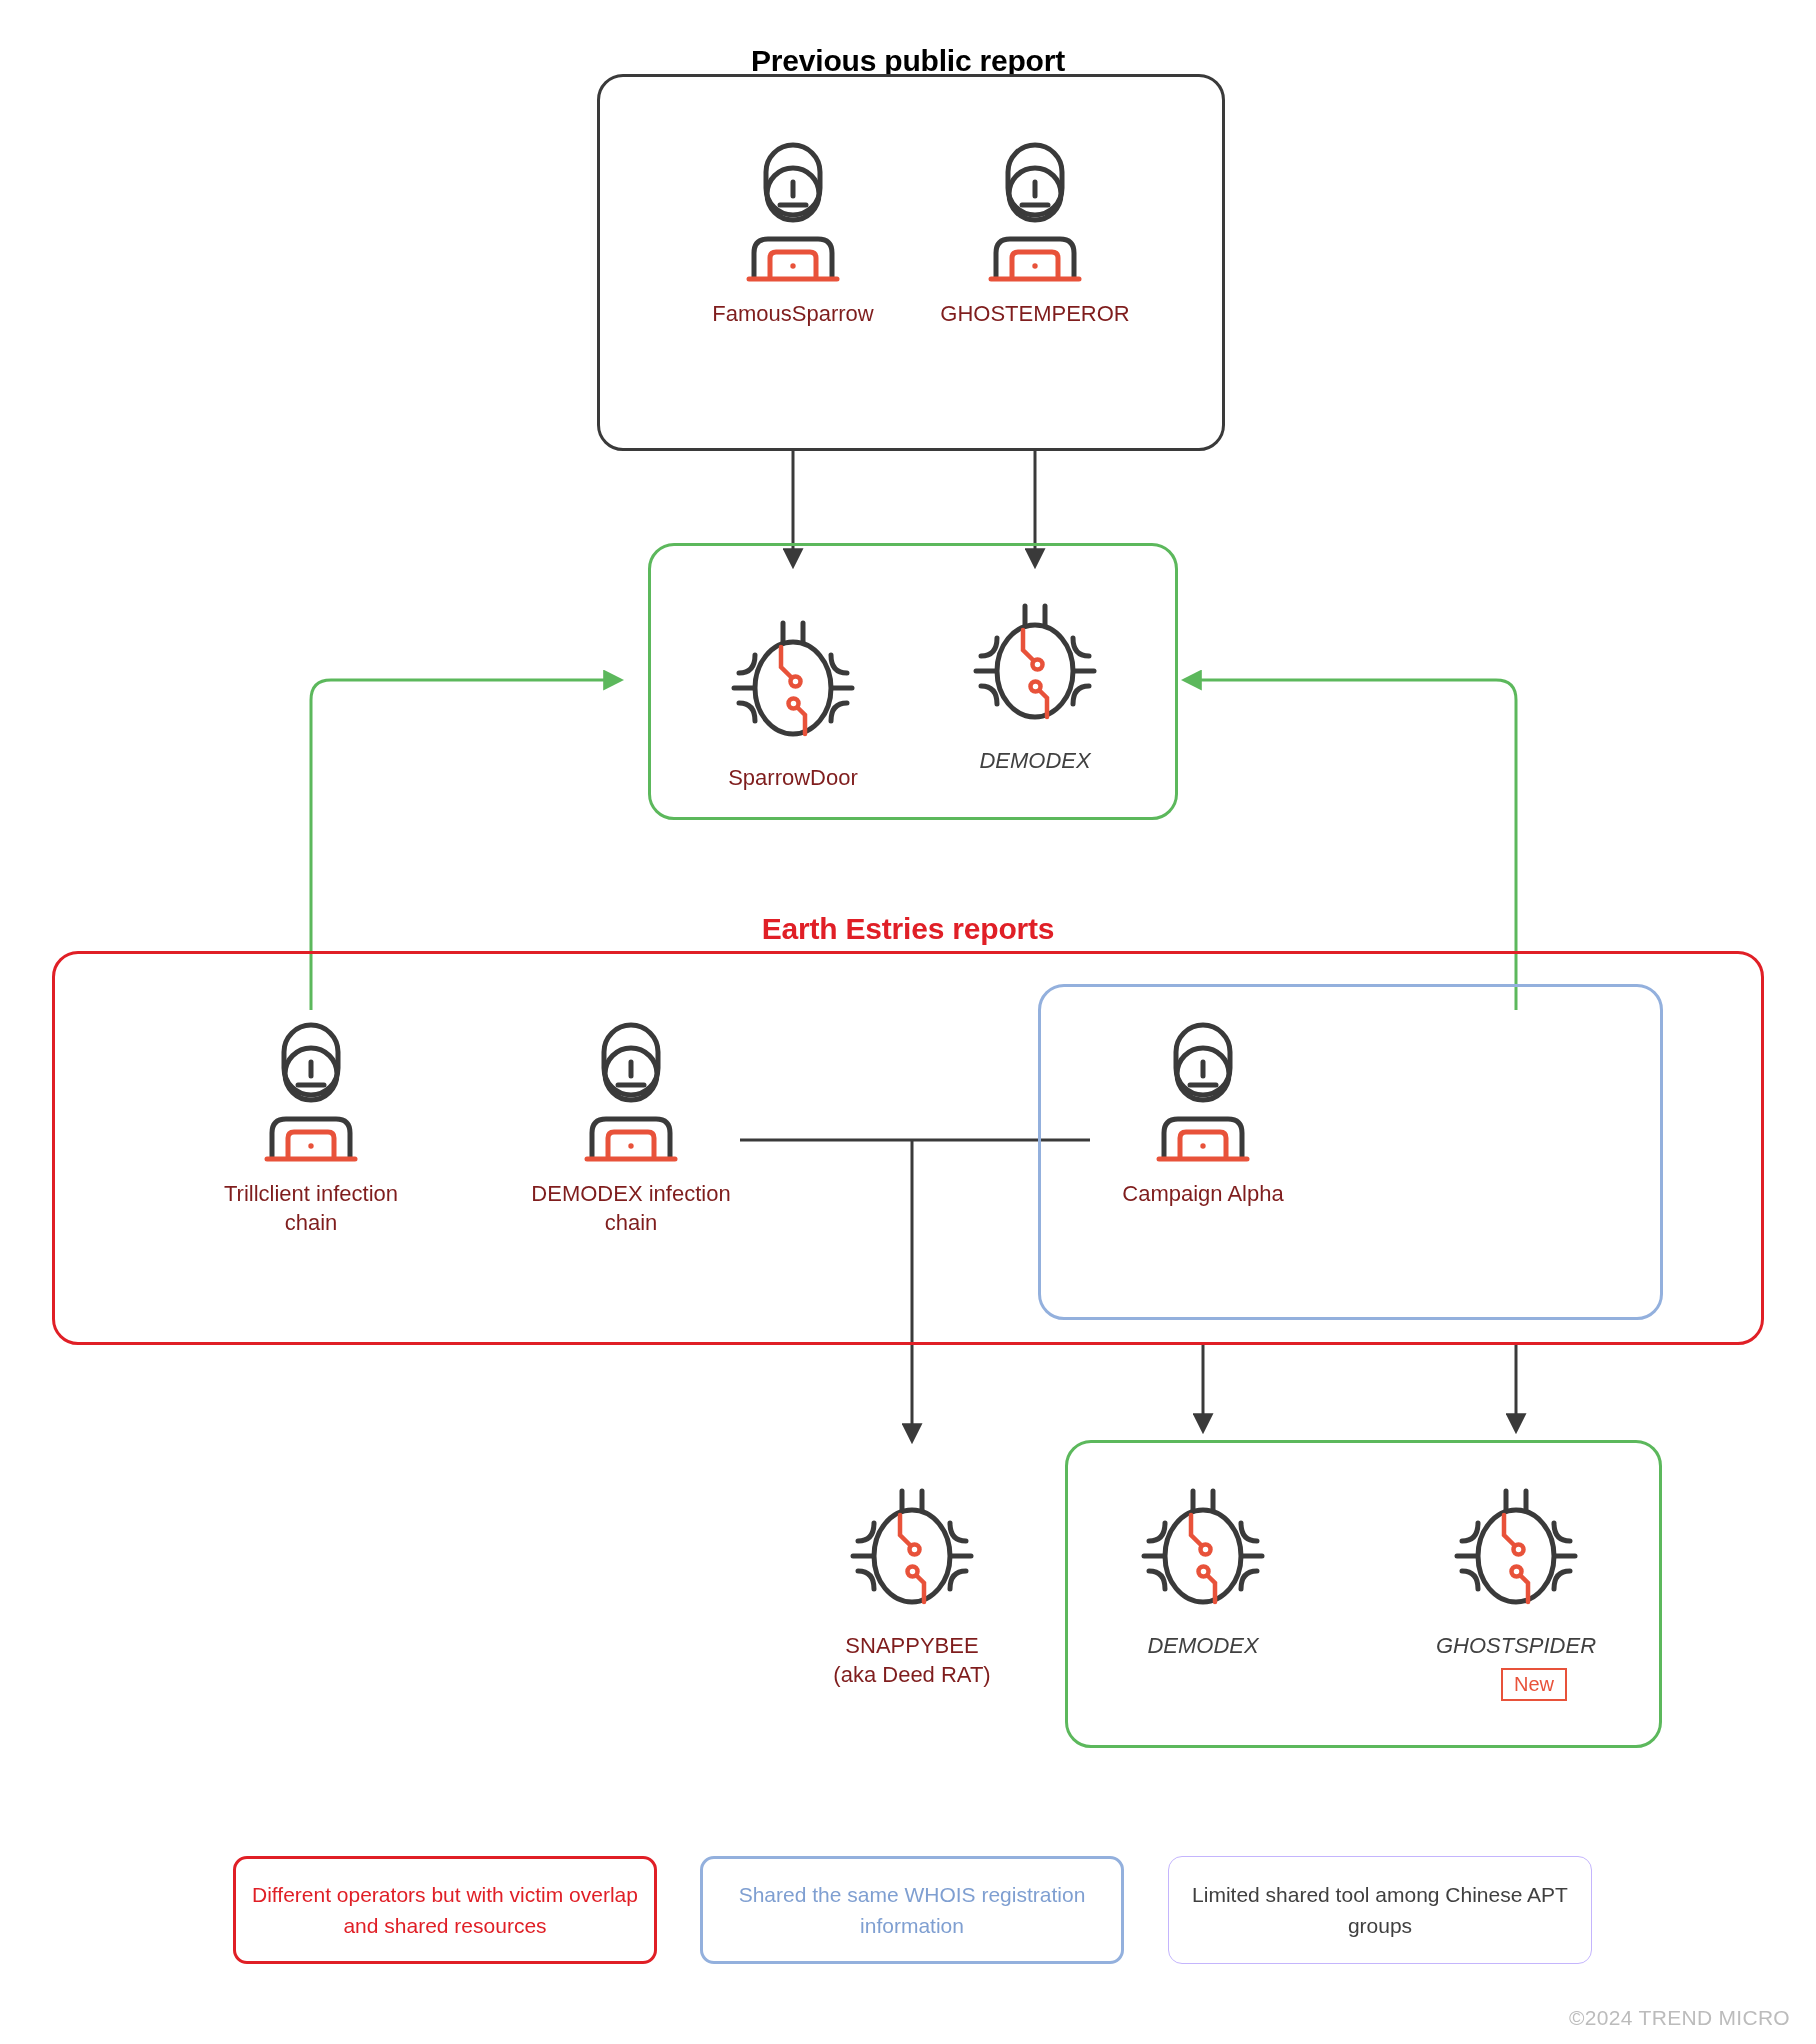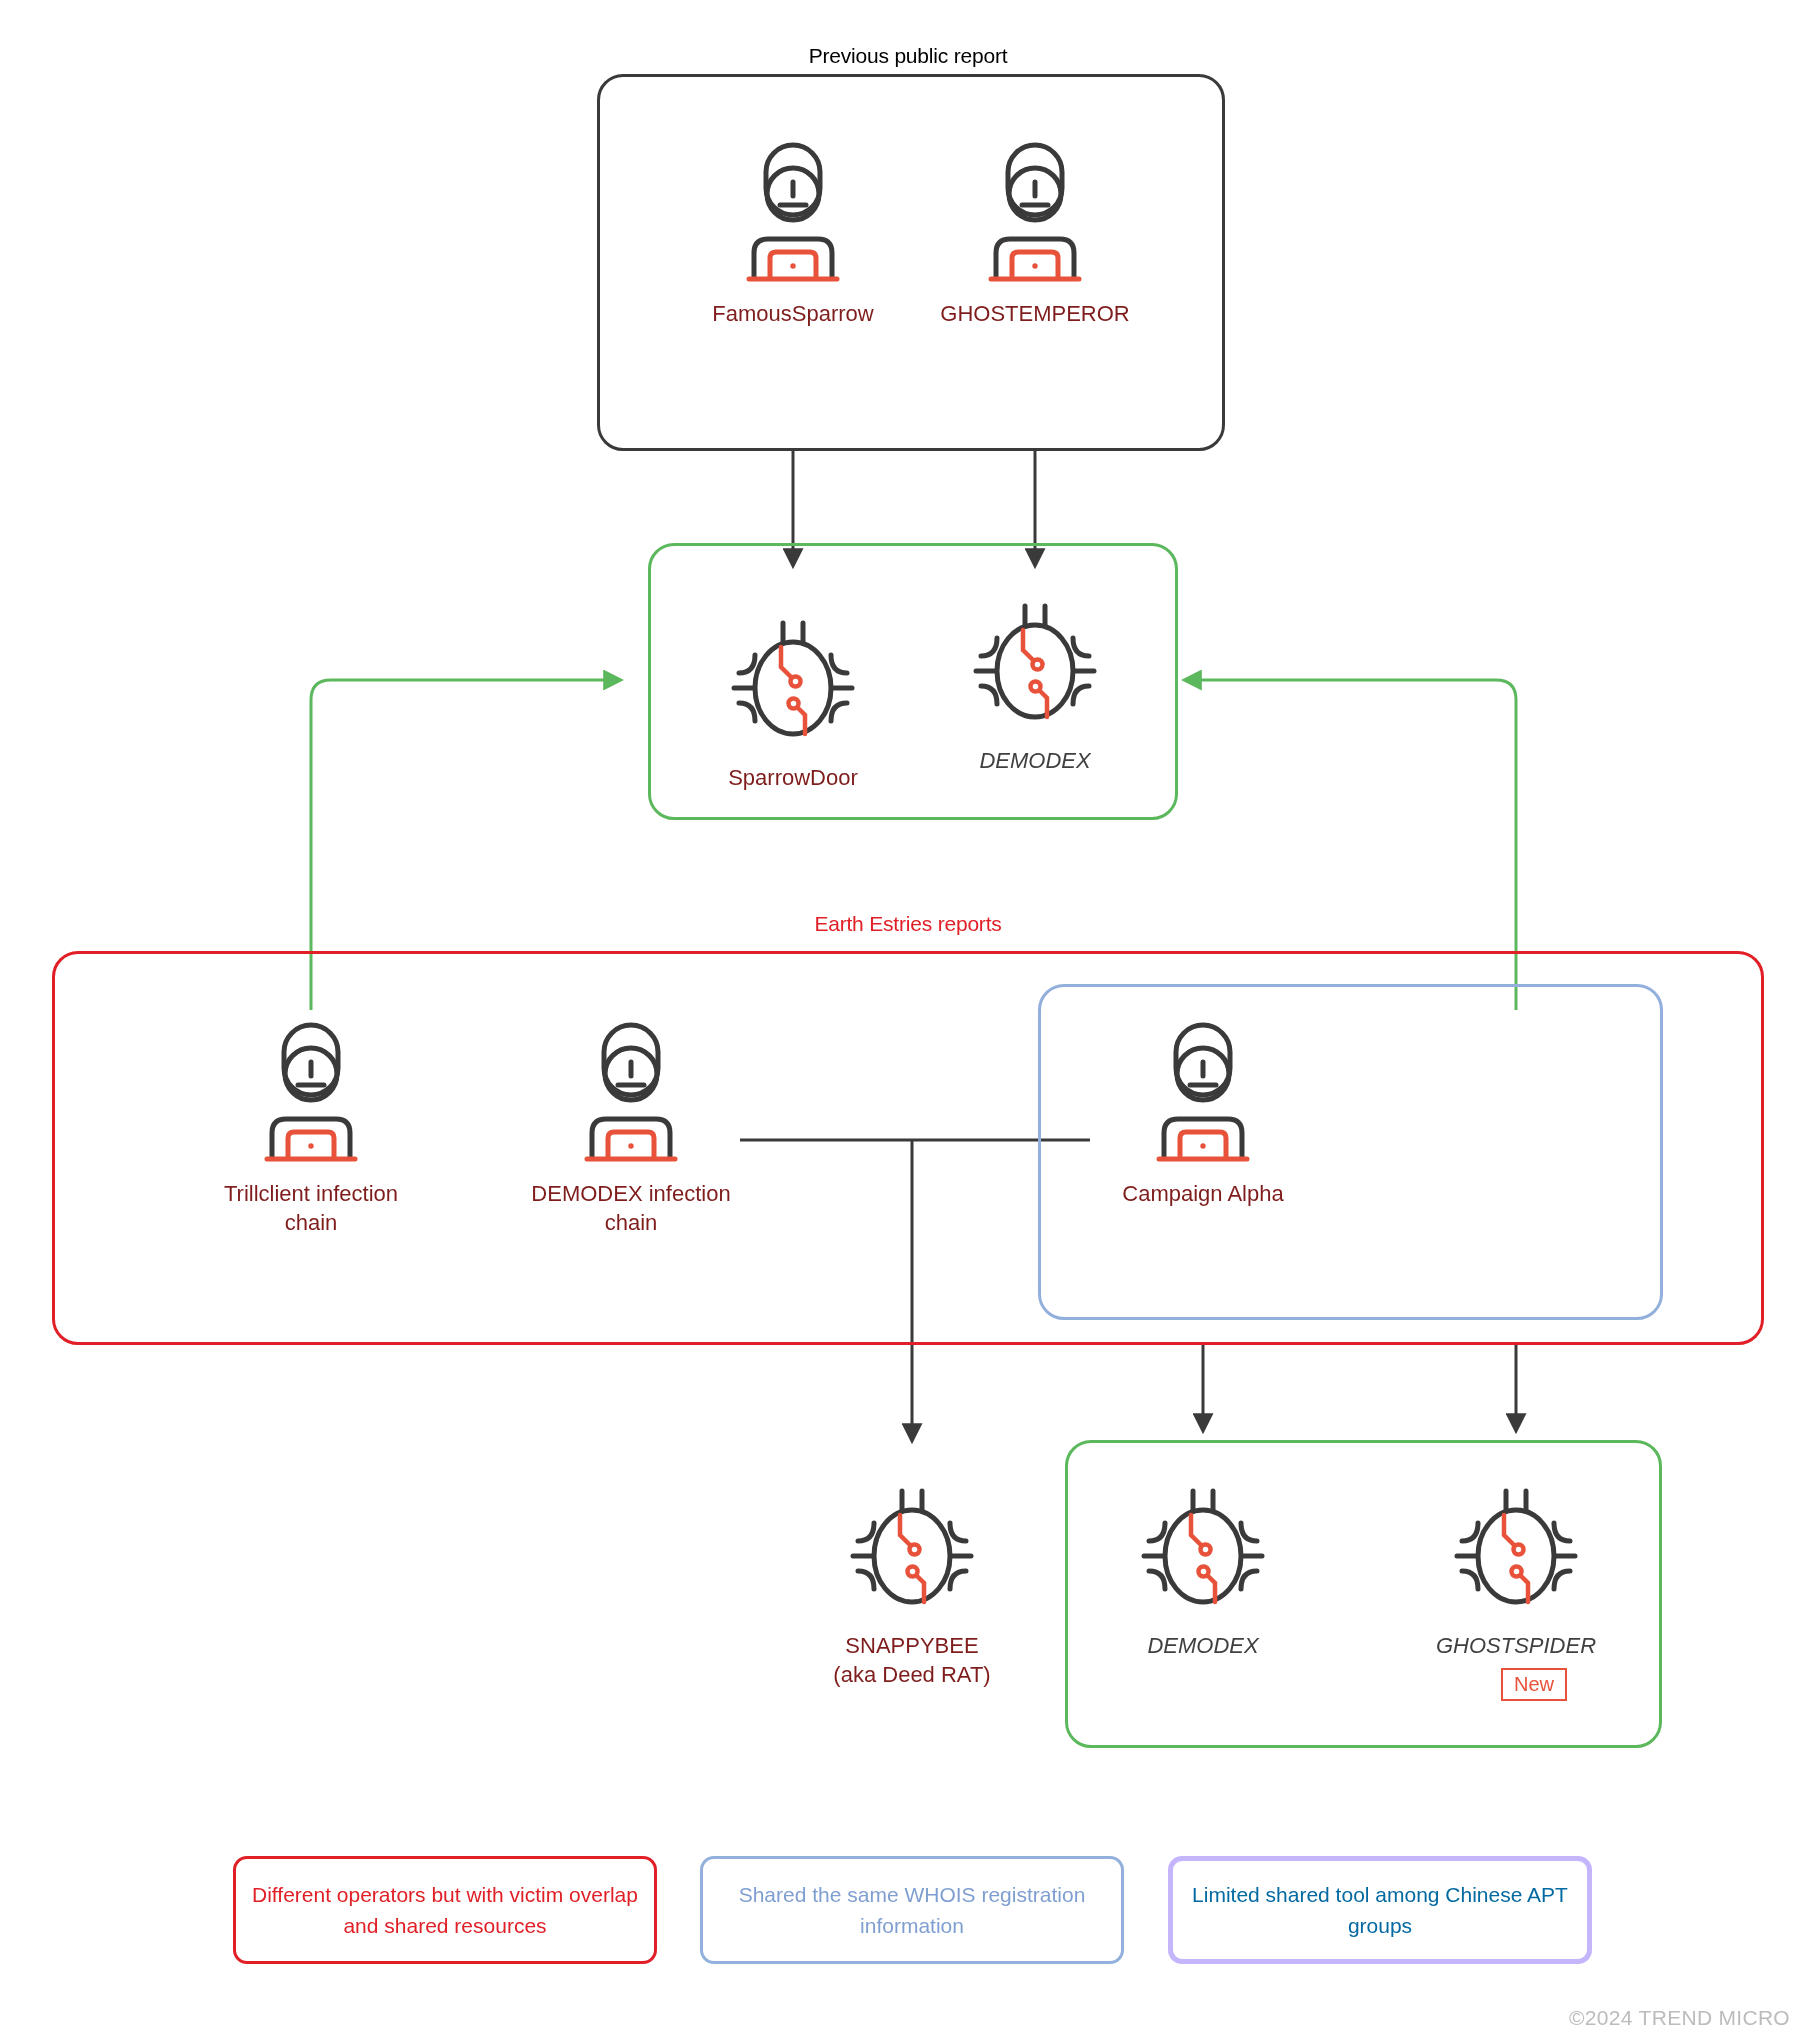--- a/index.html
+++ b/index.html
@@ -15,22 +15,22 @@
     position: relative;
     width: 1816px;
     height: 2044px;
     background: #ffffff;
     overflow: hidden;
   }
   .ctext { position: absolute; text-align: center; }
 
   
   .section-title {
-    font-weight: normal;
-    font-size: 21px;
+    font-weight: bold;
+    font-size: 30px;
     letter-spacing: -0.2px;
     white-space: nowrap;
   }
   .title-black { color: #000000; }
   .title-red   { color: #e01f26; }
 
   
   .group-box {
     position: absolute;
     box-sizing: border-box;
@@ -85,21 +85,21 @@
     display: flex;
     align-items: center;
     justify-content: flex-end;
     text-align: center;
     font-size: 21px;
     line-height: 31px;
     padding: 0 16px;
   }
   .legend-red   { border: 3px solid #e01f26; color: #e01f26; }
   .legend-blue  { border: 3px solid #93b0dd; color: #7f9fd1; }
-  .legend-green { border: 5px solid #c4b5fd; color: #0369a1; }
+  .legend-green { border: 1px solid #c4b5fd; color: #404040; }
 
   
   .footer {
     position: absolute;
     right: 26px;
     bottom: 14px;
     font-size: 21px;
     color: #bcbcbc;
     letter-spacing: 0.3px;
   }

